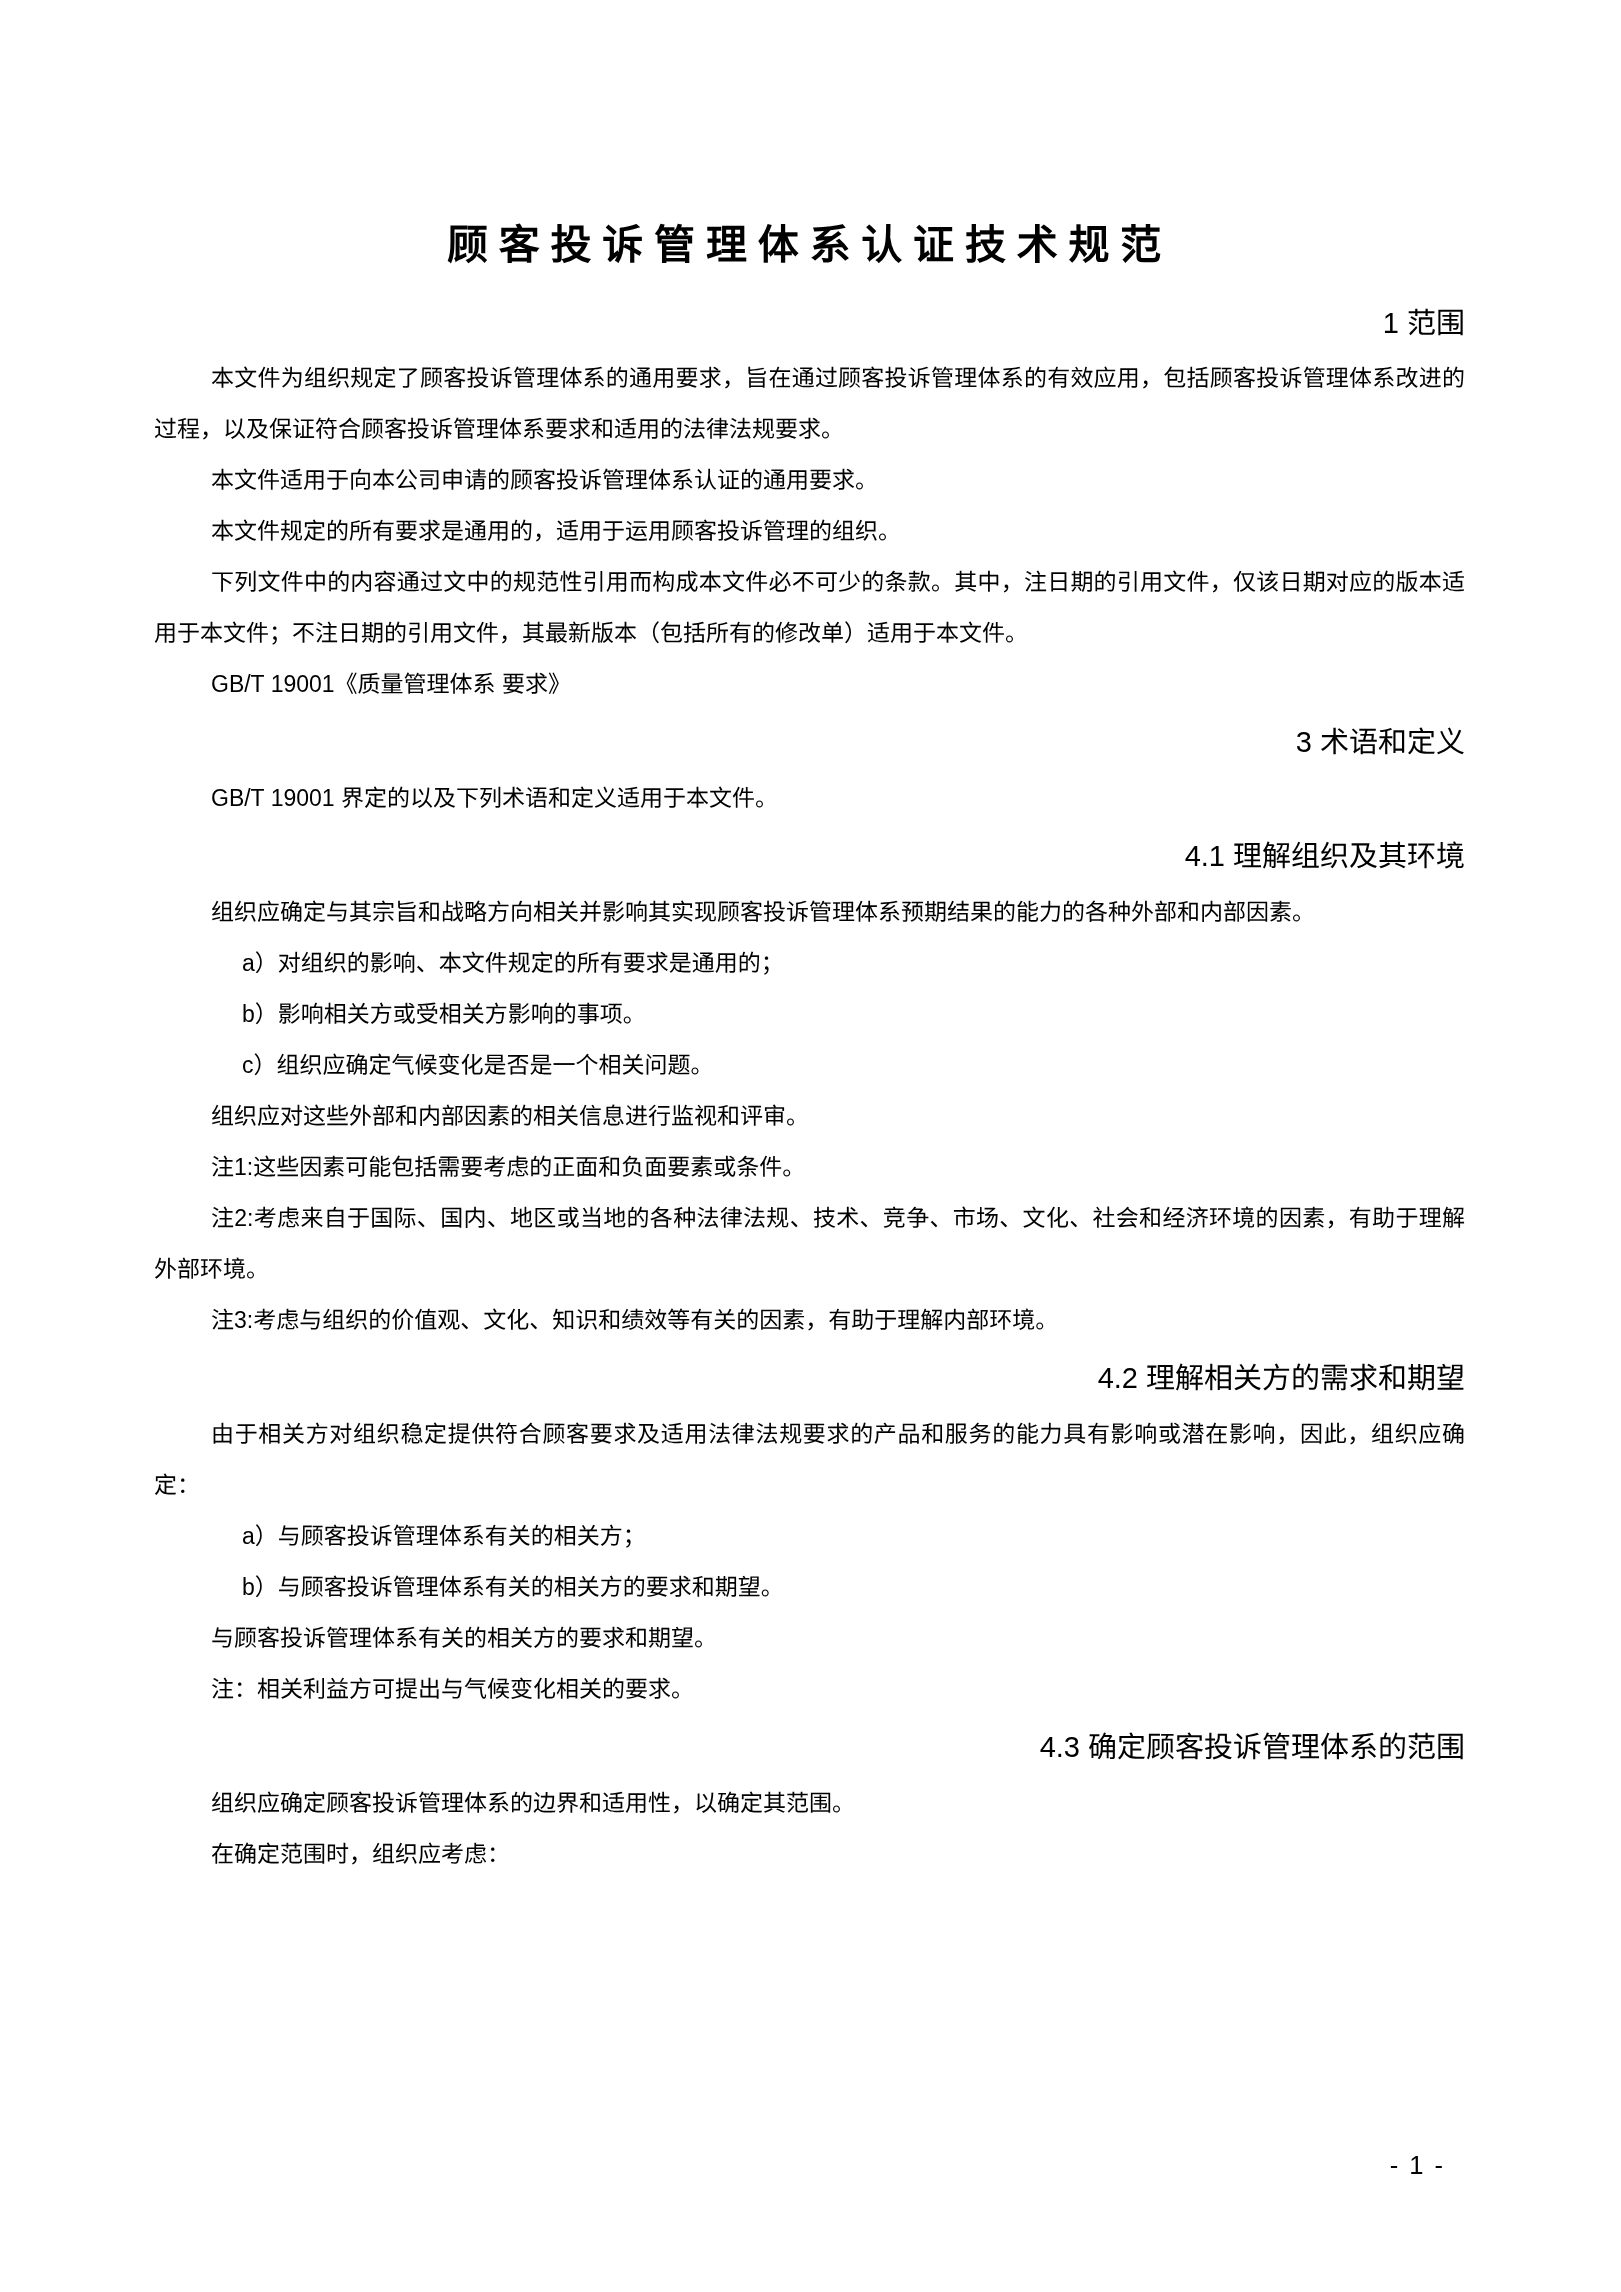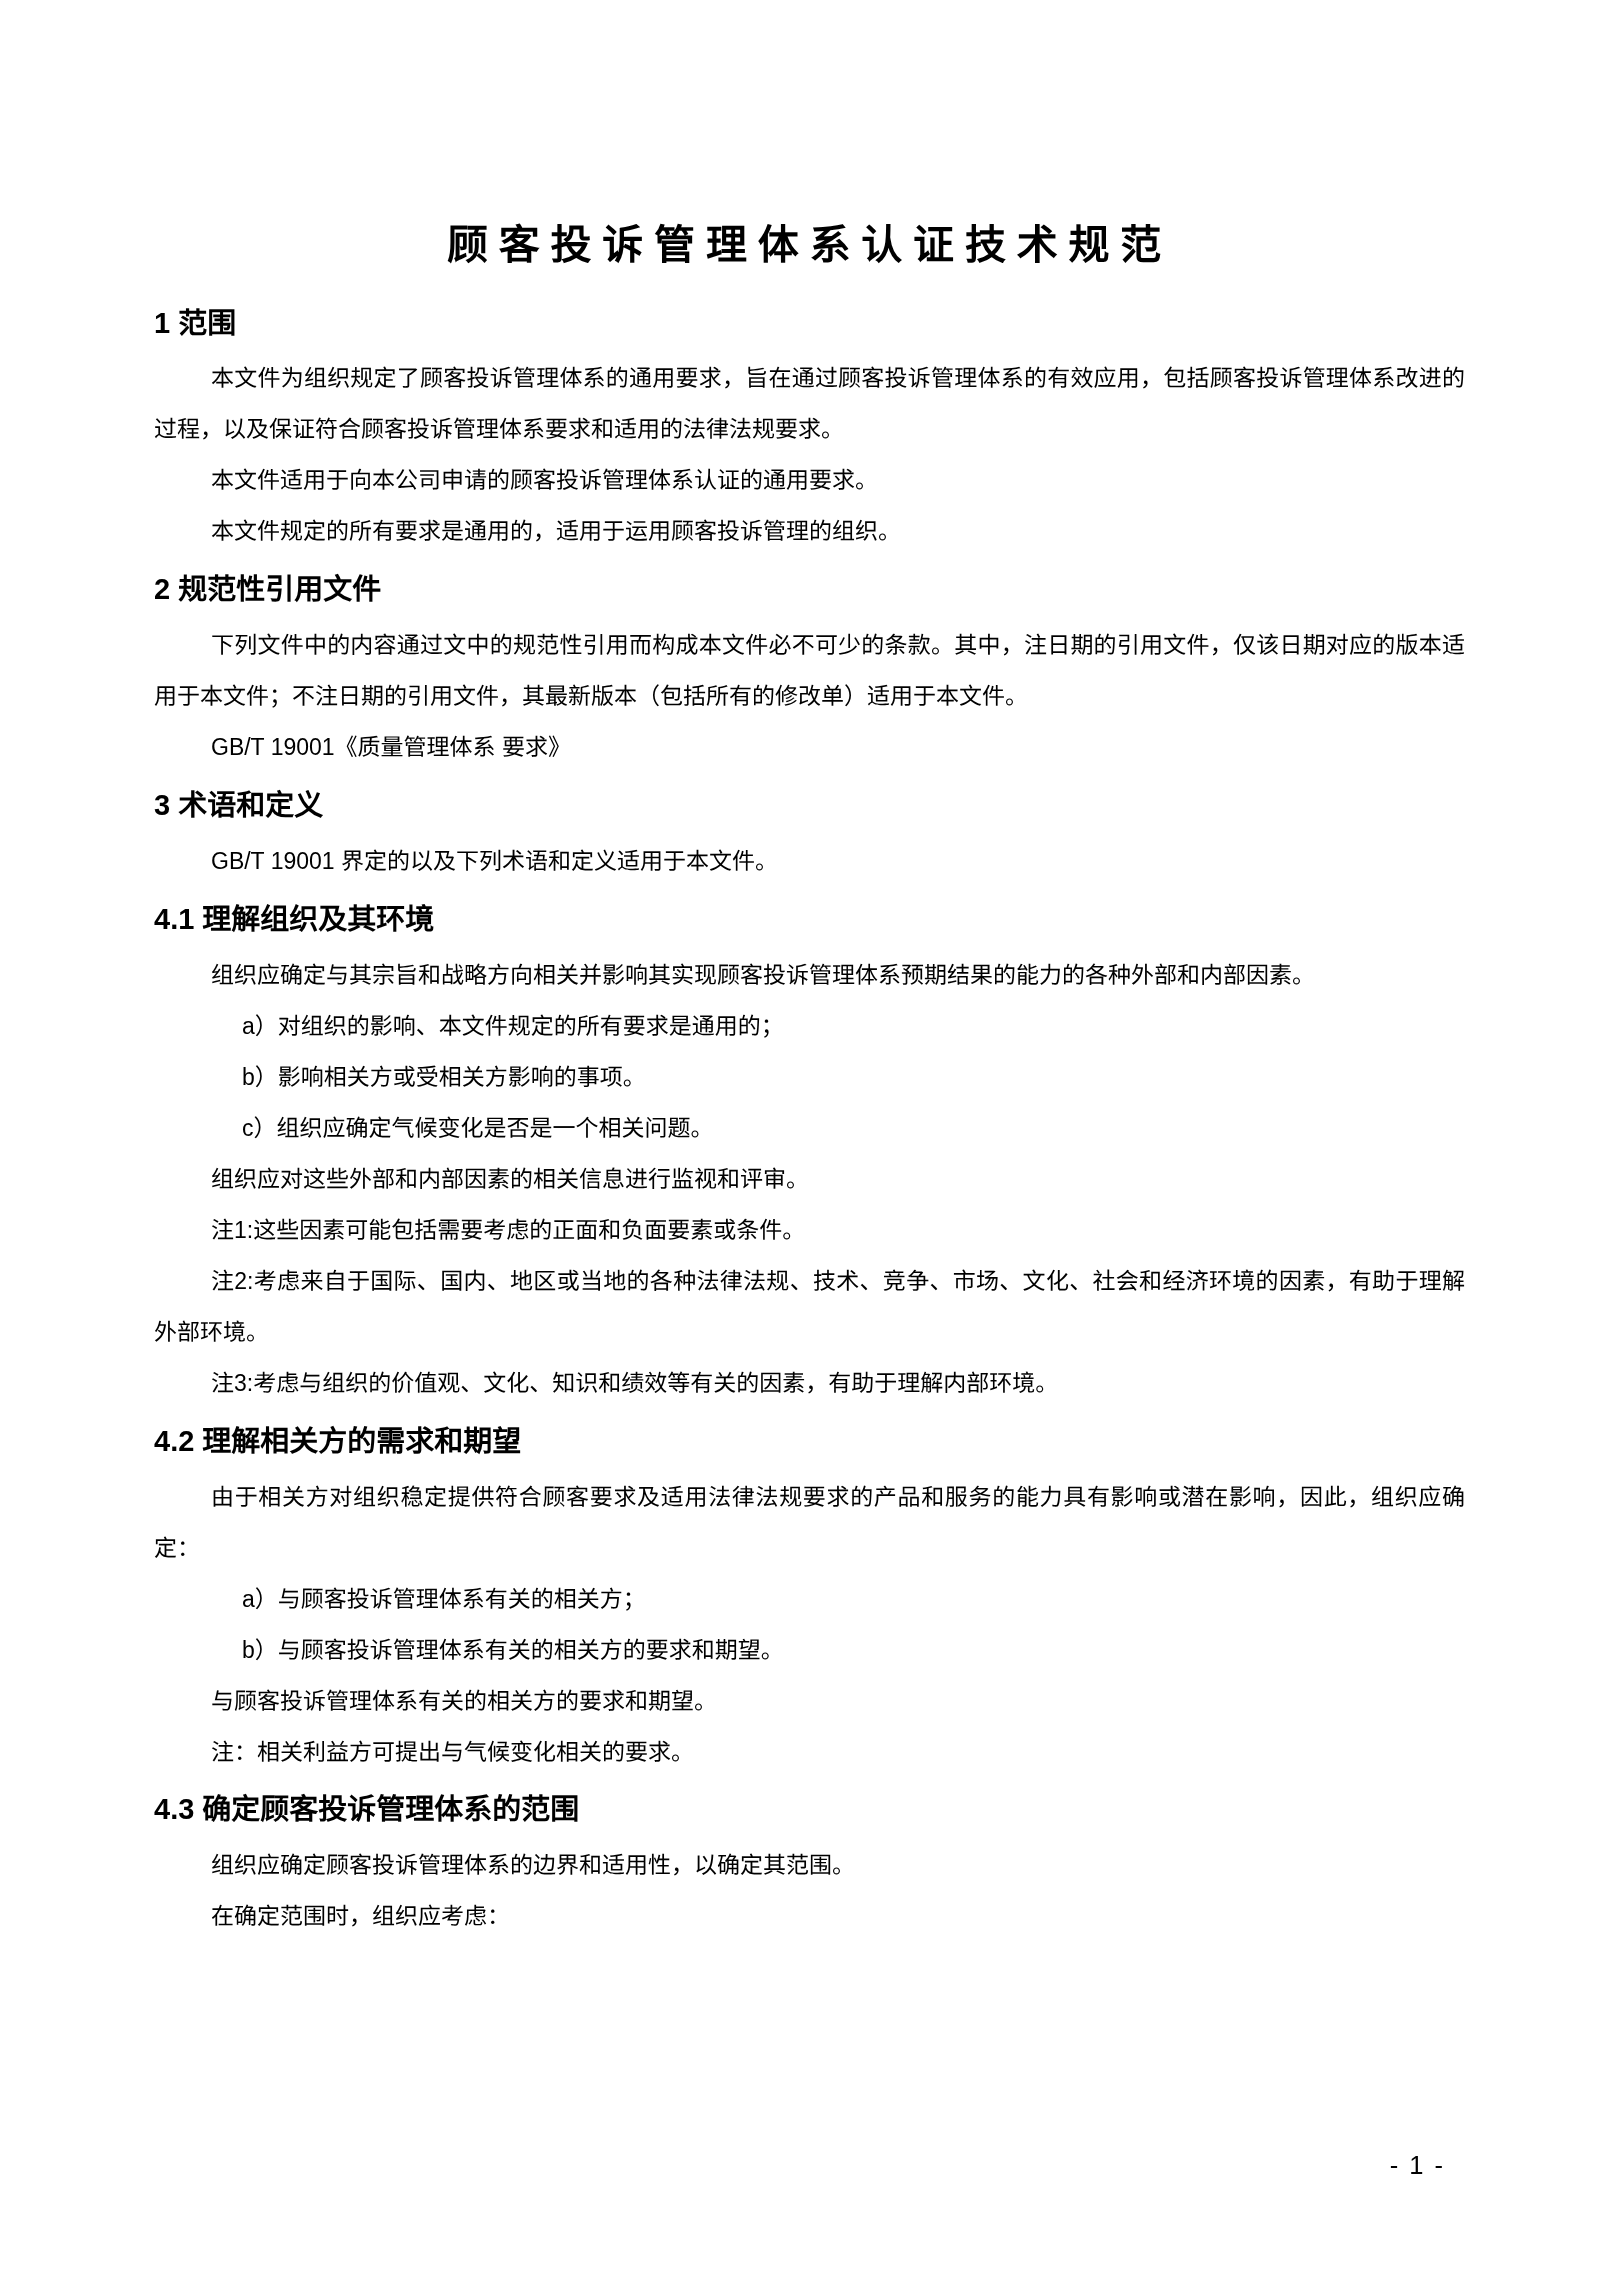--- a/index.html
+++ b/index.html
@@ -44,25 +44,25 @@
     text-indent: 57px;
   }
   .note {
     text-indent: 57px;
   }
   .li {
     padding-left: 88px;
     text-align: left;
   }
   .h {
-    font-weight: bold;
+    font-weight: normal;
     font-size: 29px;
     line-height: 51px;
     margin: 6.9px 0 4.9px 0;
-    text-align: left;
+    text-align: right;
     text-indent: 0;
   }
   .page-number {
     position: absolute;
     top: 2151px;
     right: 176px;
     font-size: 25.5px;
     line-height: 29px;
     letter-spacing: 2px;
   }
@@ -72,21 +72,20 @@
 
 <div class="page">
 
   <div class="doc-title">顾客投诉管理体系认证技术规范</div>
 
   <div>
     <div class="blk h">1 范围</div>
     <div class="blk p">本文件为组织规定了顾客投诉管理体系的通用要求，旨在通过顾客投诉管理体系的有效应用，包括顾客投诉管理体系改进的过程，以及保证符合顾客投诉管理体系要求和适用的法律法规要求。</div>
     <div class="blk p">本文件适用于向本公司申请的顾客投诉管理体系认证的通用要求。</div>
     <div class="blk p">本文件规定的所有要求是通用的，适用于运用顾客投诉管理的组织。</div>
-    <div class="blk h">2 规范性引用文件</div>
     <div class="blk p">下列文件中的内容通过文中的规范性引用而构成本文件必不可少的条款。其中，注日期的引用文件，仅该日期对应的版本适用于本文件；不注日期的引用文件，其最新版本（包括所有的修改单）适用于本文件。</div>
     <div class="blk p">GB/T 19001《质量管理体系 要求》</div>
     <div class="blk h">3 术语和定义</div>
     <div class="blk p">GB/T 19001 界定的以及下列术语和定义适用于本文件。</div>
     <div class="blk h">4.1 理解组织及其环境</div>
     <div class="blk p">组织应确定与其宗旨和战略方向相关并影响其实现顾客投诉管理体系预期结果的能力的各种外部和内部因素。</div>
     <div class="blk li">a）对组织的影响、本文件规定的所有要求是通用的；</div>
     <div class="blk li">b）影响相关方或受相关方影响的事项。</div>
     <div class="blk li">c）组织应确定气候变化是否是一个相关问题。</div>
     <div class="blk p">组织应对这些外部和内部因素的相关信息进行监视和评审。</div>

